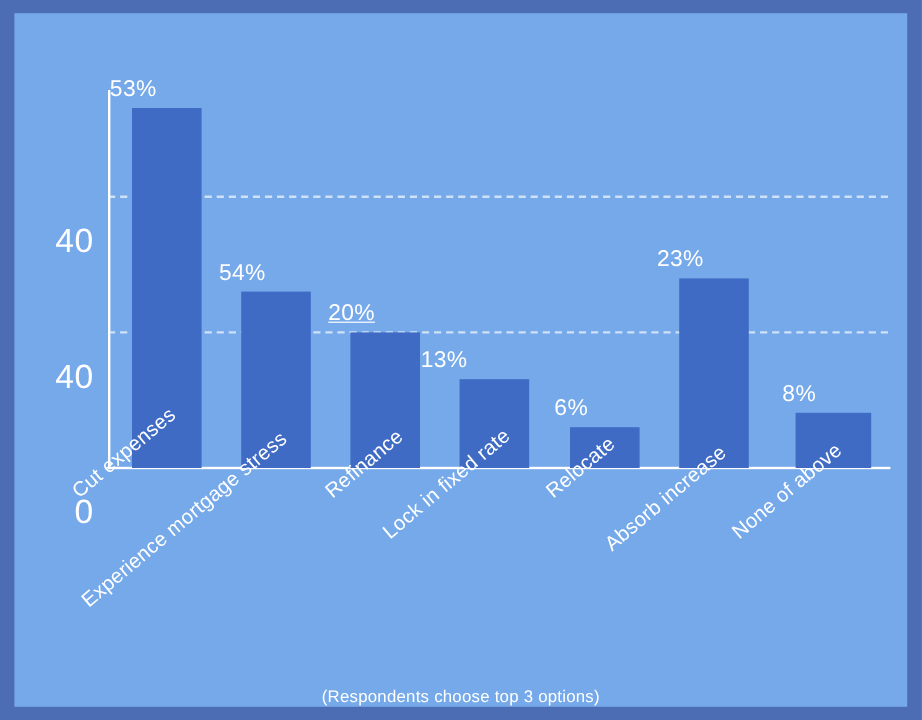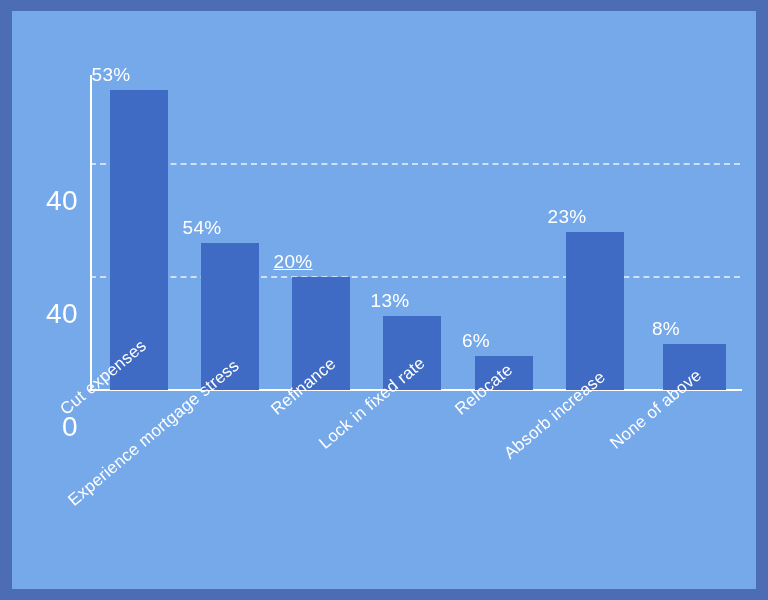--- a/index.html
+++ b/index.html
@@ -152,28 +152,29 @@
       <div class="bar" style="left:202px; width:58px; bottom:0; height:113px;"></div>
       <div class="bar" style="left:293px; width:58px; bottom:0; height:74px;"></div>
       <div class="bar" style="left:385px; width:58px; bottom:0; height:34px;"></div>
       <div class="bar" style="left:476px; width:58px; bottom:0; height:158px;"></div>
       <div class="bar" style="left:573px; width:63px; bottom:0; height:46px;"></div>
     </div>
 
     <div class="bar-label" style="left:68px;  top:54px;  width:62px;">53%</div>
     <div class="bar-label" style="left:159px; top:207px; width:62px;">54%</div>
     <div class="bar-label" style="left:250px; top:241px; width:62px;text-decoration:underline;">20%</div>
-    <div class="bar-label" style="left:347px; top:280px; width:62px;">13%</div>
+    <div class="bar-label" style="left:327px; top:280px; width:62px;">13%</div>
     <div class="bar-label" style="left:433px; top:320px; width:62px;">6%</div>
     <div class="bar-label" style="left:524px; top:196px; width:62px;">23%</div>
     <div class="bar-label" style="left:623px; top:308px; width:62px;">8%</div>
 
     <div class="cat-label" style="left:45px;  top:394px;">Cut expenses</div>
     <div class="cat-label" style="left:53px;  top:485px;">Experience mortgage stress</div>
     <div class="cat-label" style="left:256px; top:394px;">Refinance</div>
     <div class="cat-label" style="left:304px; top:428px;">Lock in fixed rate</div>
     <div class="cat-label" style="left:440px; top:394px;">Relocate</div>
     <div class="cat-label" style="left:489px; top:438px;">Absorb increase</div>
     <div class="cat-label" style="left:595px; top:428px;">None of above</div>
 
+    <div id="caption">(Respondents choose top 3 options)</div>
 
   </div>
 </div>
 
 </body></html>

